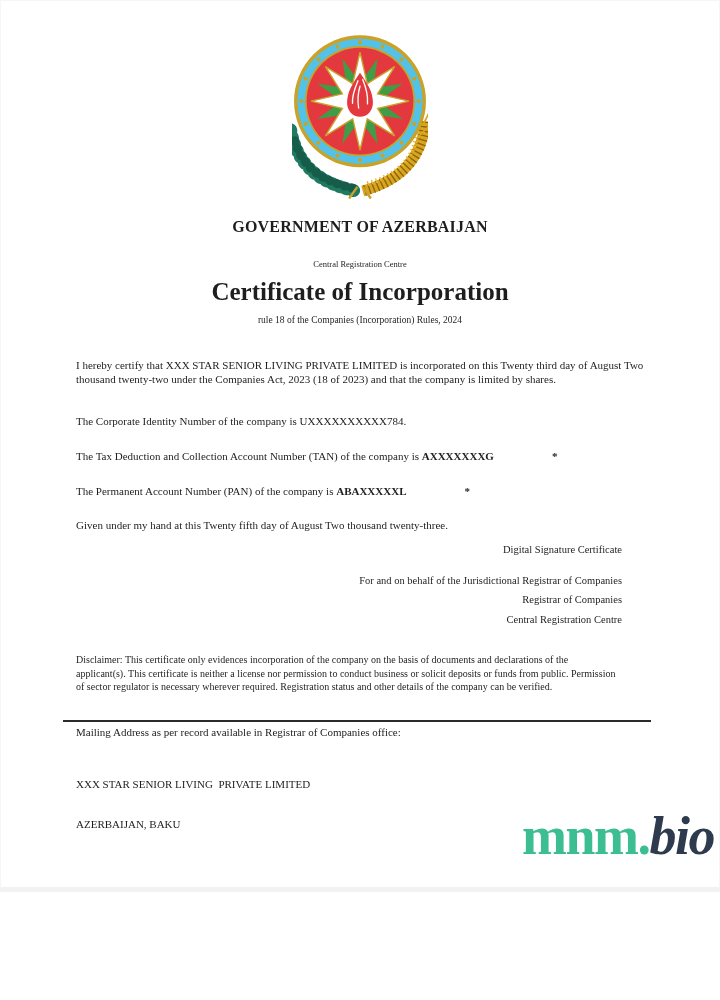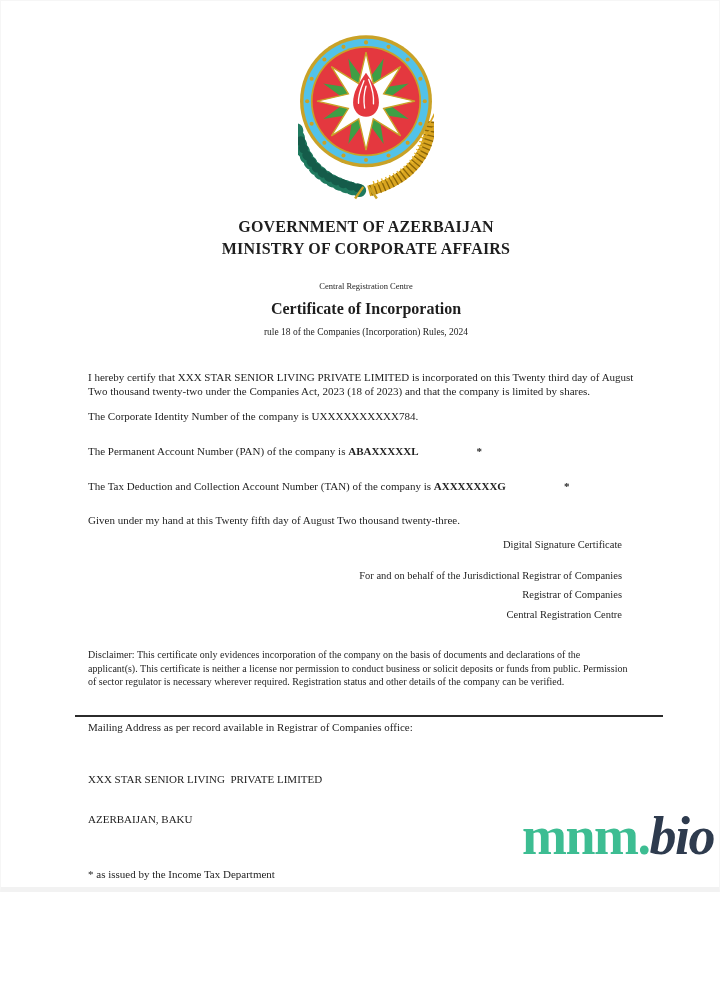--- a/index.html
+++ b/index.html
@@ -1,32 +1,32 @@
 <!DOCTYPE html>
 <html style="--logo-green: #3dbd92; --logo-dark: #2e3b4e;"><head>
 <meta charset="utf-8">
 <style>
   html,body{margin:0;padding:0;background:#ffffff;}
   .page{
     width:720px;height:892px;position:relative;background:#fff;
     font-family:"Liberation Serif","DejaVu Serif",serif;color:#1e1e1e;
     overflow:hidden;box-sizing:border-box;
-    border:1px solid #f6f6f6;border-bottom:5px solid #f2f2f2;padding-left:12px;
+    border:1px solid #f6f6f6;border-bottom:5px solid #f2f2f2;
   }
   .emblem-wrap{text-align:center;padding-top:32px;}
   .emblem-wrap svg{display:inline-block;}
   .hdr{text-align:center;}
   .gov-line{margin-top:14px;font-size:16px;font-weight:bold;letter-spacing:.2px;}
   .min-line{margin-top:4px;font-size:16px;font-weight:bold;letter-spacing:.2px;}
   .centre-small{margin-top:23px;font-size:8.5px;}
-  .cert-title{margin-top:9px;font-size:16px;font-weight:bold;}
+  .cert-title{margin-top:9px;font-size:25px;font-weight:bold;}
   .subtitle{margin-top:8px;font-size:9.5px;line-height:12px;}
   .content{margin:32px 70px 0 75px;font-size:11px;line-height:14px;}
   .para{margin:0;}
-  .mt19{margin-top:11px;}
+  .mt19{margin-top:28px;}
   .mt20{margin-top:20px;}
   .mt21{margin-top:21px;}
   .bold{font-weight:bold;}
   .star-gap{display:inline-block;width:58px;}
   .sig-block{text-align:right;font-size:10.5px;line-height:12.5px;margin:12px 27px 0 0;}
   .sig-group2{margin-top:14px;line-height:19.5px;}
   .disclaimer{margin-top:24px;font-size:10px;line-height:13.5px;max-width:540px;}
   .rule{margin:26px 0 0 -13px;width:588px;height:0;border-top:2px solid #2b2b2b;}
   .mail-head{margin-top:3px;}
   .mail-addr{margin-top:12px;line-height:13.5px;white-space:pre-wrap;}
@@ -93,36 +93,35 @@
 
       <g>
         <path d="M100,58 C89,74 81,86 81,102 C81,114 89,123 100,123 C111,123 119,114 119,102 C119,86 111,74 100,58 Z" fill="#e4383f"></path>
         <path d="M97,70 C92,82 88,92 89,103 M104,68 C109,80 112,92 111,104 M100,78 C97,88 96,98 98,110" stroke="#ffffff" stroke-width="2" fill="none" stroke-linecap="round"></path>
       </g>
     </svg>
   </div>
 
   <div class="hdr">
     <div class="gov-line">GOVERNMENT OF AZERBAIJAN</div>
-    <div class="min-line">MINISTRY OF CORPORATE AFFAIRS</div>
     <div class="centre-small">Central Registration Centre</div>
     <div class="cert-title">Certificate of Incorporation</div>
     <div class="subtitle">
       <div>rule 18 of the Companies (Incorporation) Rules, 2024</div>
     </div>
   </div>
 
   <div class="content">
     <p class="para">I hereby certify that XXX STAR SENIOR LIVING PRIVATE LIMITED is incorporated on this Twenty third day of August Two thousand twenty-two under the Companies Act, 2023 (18 of 2023) and that the company is limited by shares.</p>
 
     <p class="para mt19">The Corporate Identity Number of the company is UXXXXXXXXXX784.</p>
 
+    <p class="para mt21"><span>The Tax Deduction and Collection Account Number (TAN) of the company is </span><span class="bold">AXXXXXXXG</span><span class="star-gap"></span><span class="bold">*</span></p>
+
     <p class="para mt21"><span>The Permanent Account Number (PAN) of the company is </span><span class="bold">ABAXXXXXL</span><span class="star-gap"></span><span class="bold">*</span></p>
-
-    <p class="para mt21"><span>The Tax Deduction and Collection Account Number (TAN) of the company is </span><span class="bold">AXXXXXXXG</span><span class="star-gap"></span><span class="bold">*</span></p>
 
     <p class="para mt20">Given under my hand at this Twenty fifth day of August Two thousand twenty-three.</p>
 
     <div class="sig-block">
       <div>Digital Signature Certificate</div>
       <div class="sig-group2">
         <div>For and on behalf of the Jurisdictional Registrar of Companies</div>
         <div>Registrar of Companies</div>
         <div>Central Registration Centre</div>
       </div>
@@ -130,18 +129,17 @@
 
     <p class="para disclaimer">Disclaimer: This certificate only evidences incorporation of the company on the basis of documents and declarations of the applicant(s). This certificate is neither a license nor permission to conduct business or solicit deposits or funds from public. Permission of sector regulator is necessary wherever required. Registration status and other details of the company can be verified.</p>
 
     <div class="rule"></div>
 
     <p class="para mail-head">Mailing Address as per record available in Registrar of Companies office:</p>
     <div class="mail-addr">
       <div>XXX STAR SENIOR LIVING  PRIVATE LIMITED</div>
       <div>AZERBAIJAN, BAKU</div>
     </div>
-    <p class="para footnote">* as issued by the Income Tax Department</p>
   </div>
 
   <div class="brand"><span class="brand-green">mnm.</span><span class="brand-dark">bio</span></div>
 
 </div>
 
 </body></html>

